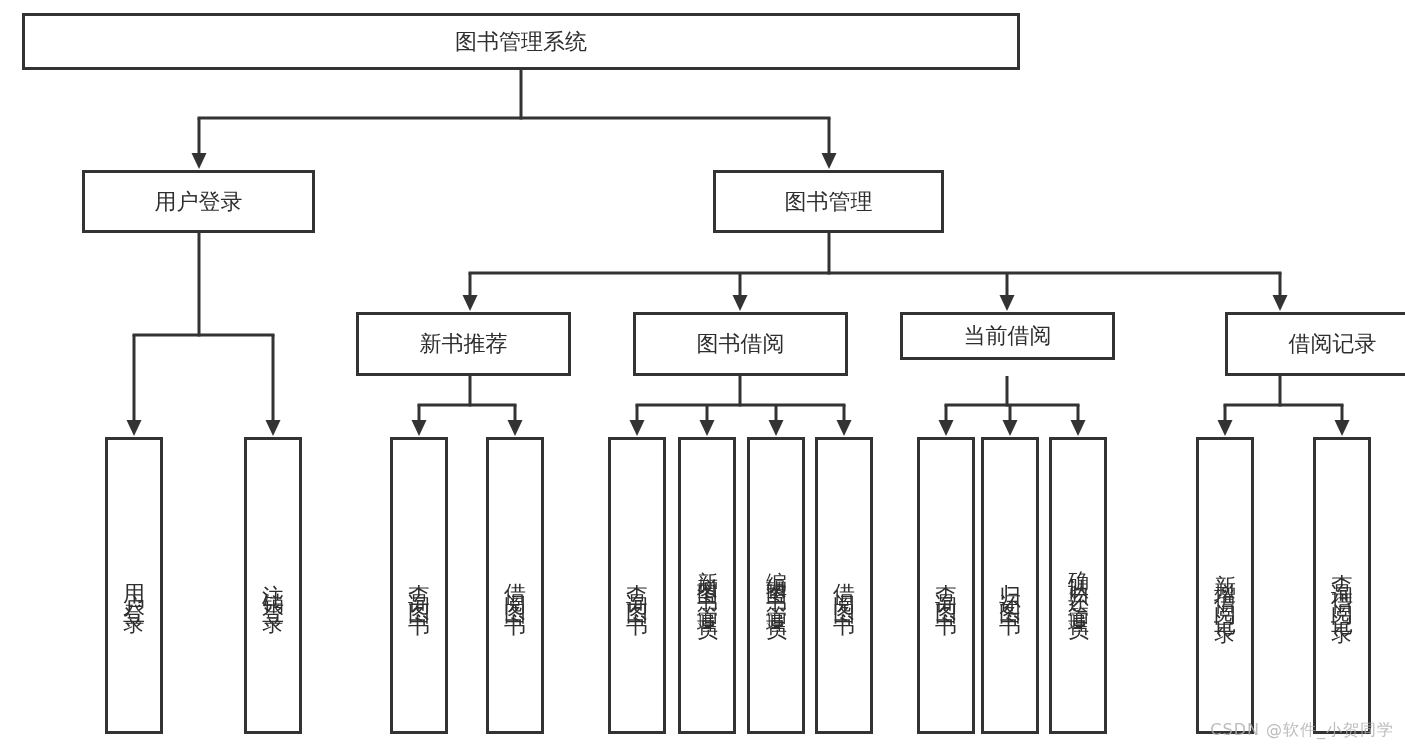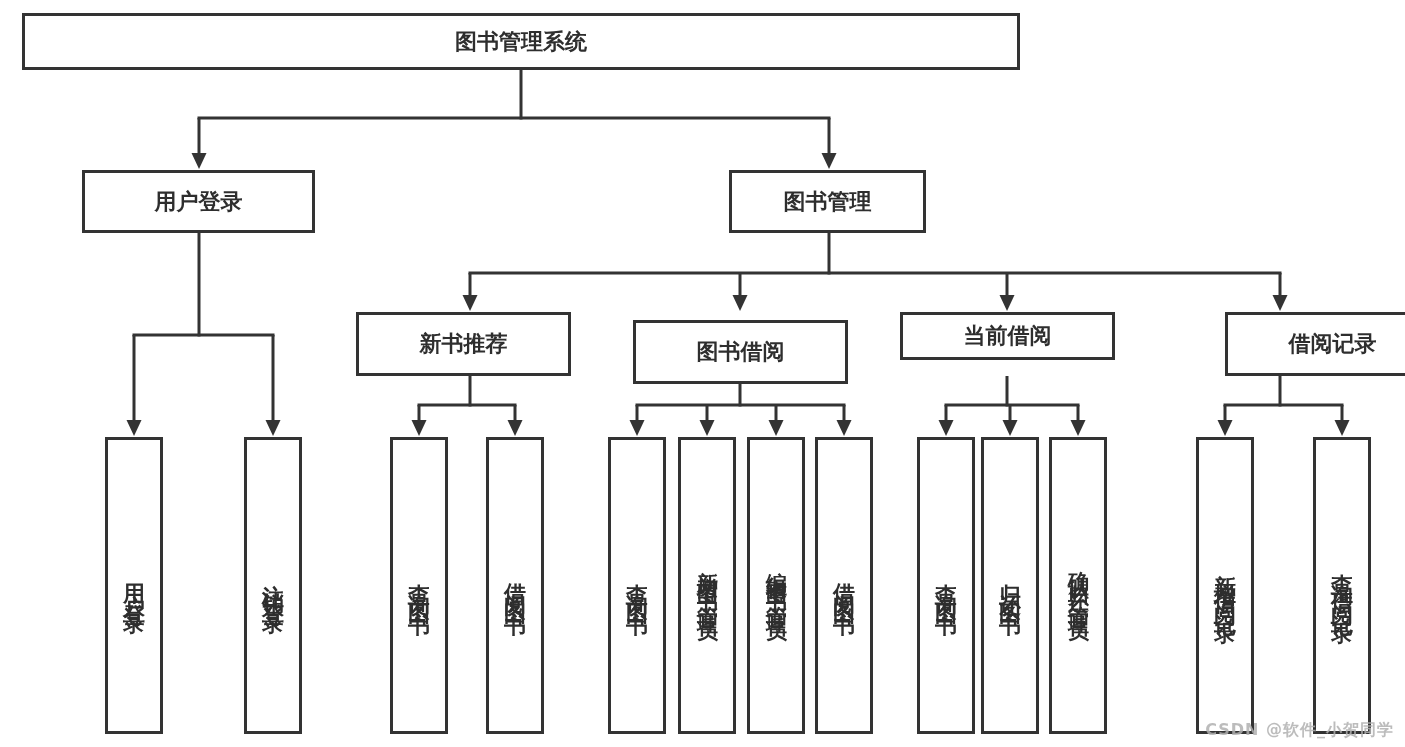--- a/index.html
+++ b/index.html
@@ -3,21 +3,20 @@
 <meta charset="utf-8">
 <style>
   html, body { margin: 0; padding: 0; background: #ffffff; }
   .stage {
     position: relative;
     width: 1405px;
     height: 747px;
     background: #ffffff;
     font-family: "DejaVu Sans", "Liberation Sans", sans-serif;
     overflow: hidden;
-    font-weight: bold;
   }
   .connectors {
     position: absolute;
     left: 0; top: 0;
     width: 1405px; height: 747px;
   }
   .node {
     position: absolute;
     box-sizing: border-box;
     border: 3px solid #333333;
@@ -115,24 +114,24 @@
       <polygon points="1002.5,420 1017.5,420 1010,436"></polygon>
       <polygon points="1070.5,420 1085.5,420 1078,436"></polygon>
       <polygon points="1217.5,420 1232.5,420 1225,436"></polygon>
       <polygon points="1334.5,420 1349.5,420 1342,436"></polygon>
     </g>
   </svg>
 
   <div class="node" style="left:22px; top:13px; width:998px; height:57px;">图书管理系统</div>
 
   <div class="node" style="left:82px; top:170px; width:233px; height:63px;">用户登录</div>
-  <div class="node" style="left:729px; top:170px; width:197px; height:63px;">图书管理</div>
+  <div class="node" style="left:713px; top:170px; width:231px; height:63px;">图书管理</div>
 
   <div class="node" style="left:356px; top:312px; width:215px; height:64px;">新书推荐</div>
-  <div class="node" style="left:633px; top:320px; width:215px; height:64px;">图书借阅</div>
+  <div class="node" style="left:633px; top:312px; width:215px; height:64px;">图书借阅</div>
   <div class="node" style="left:900px; top:312px; width:215px; height:48px;">当前借阅</div>
   <div class="node" style="left:1225px; top:312px; width:215px; height:64px;">借阅记录</div>
 
   <div class="node v" style="left:105px; top:437px; width:58px; height:297px;">用户登录</div>
   <div class="node v" style="left:244px; top:437px; width:58px; height:297px;">注销登录</div>
 
   <div class="node v" style="left:390px; top:437px; width:58px; height:297px;">查询图书</div>
   <div class="node v" style="left:486px; top:437px; width:58px; height:297px;">借阅图书</div>
 
   <div class="node v" style="left:608px; top:437px; width:58px; height:297px;">查询图书</div>

